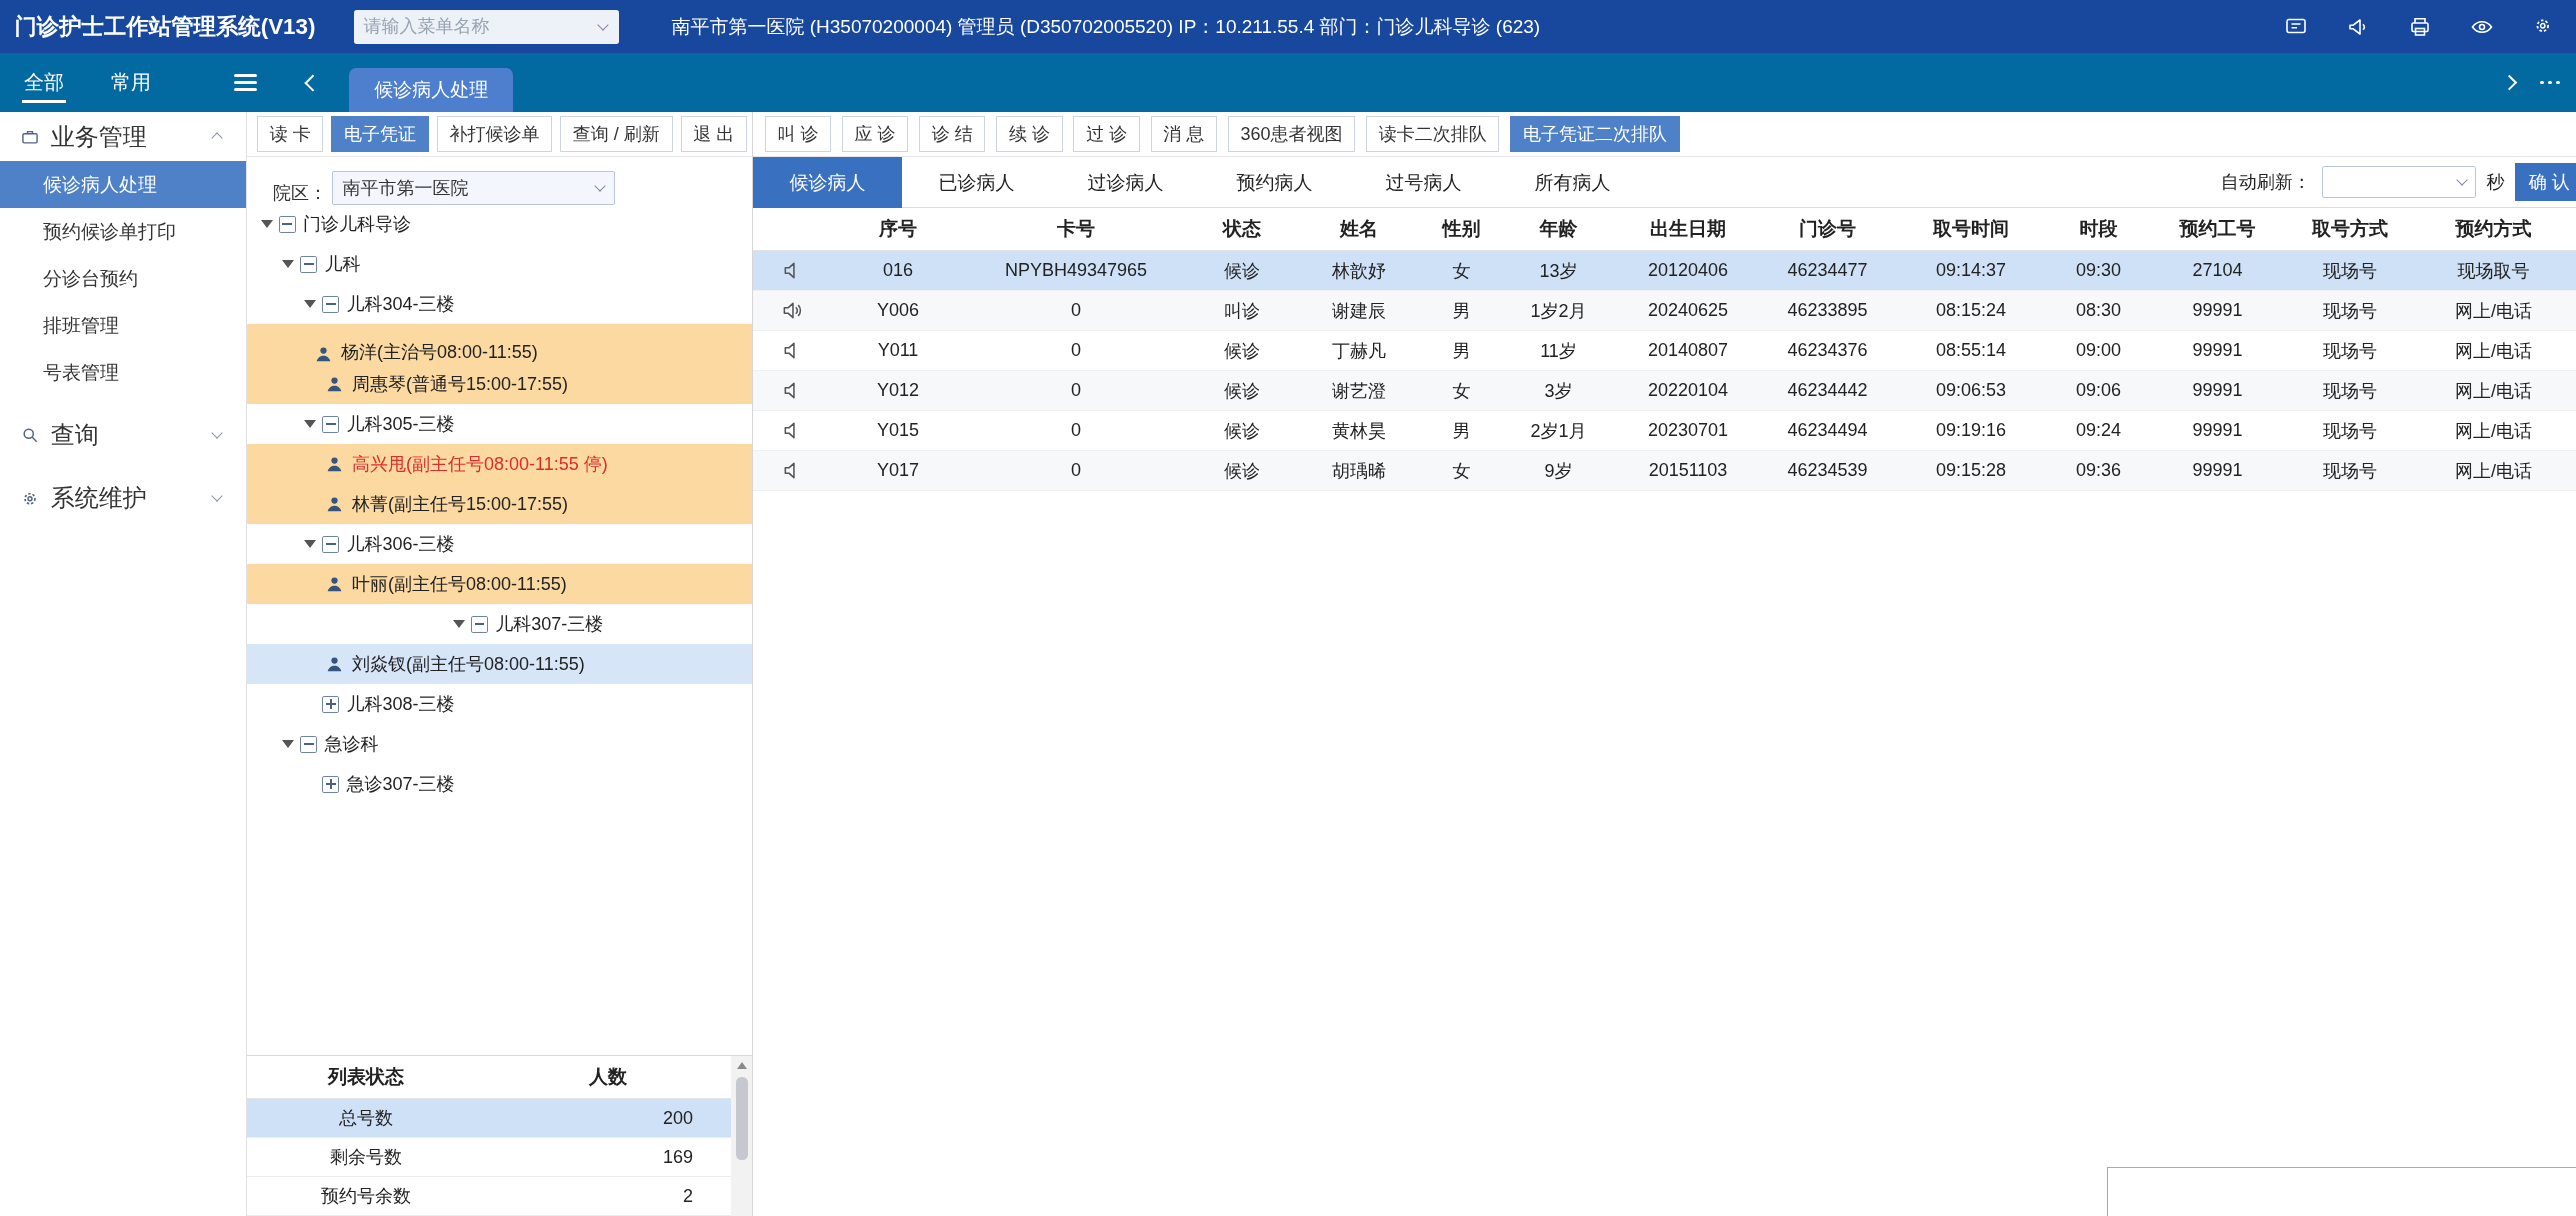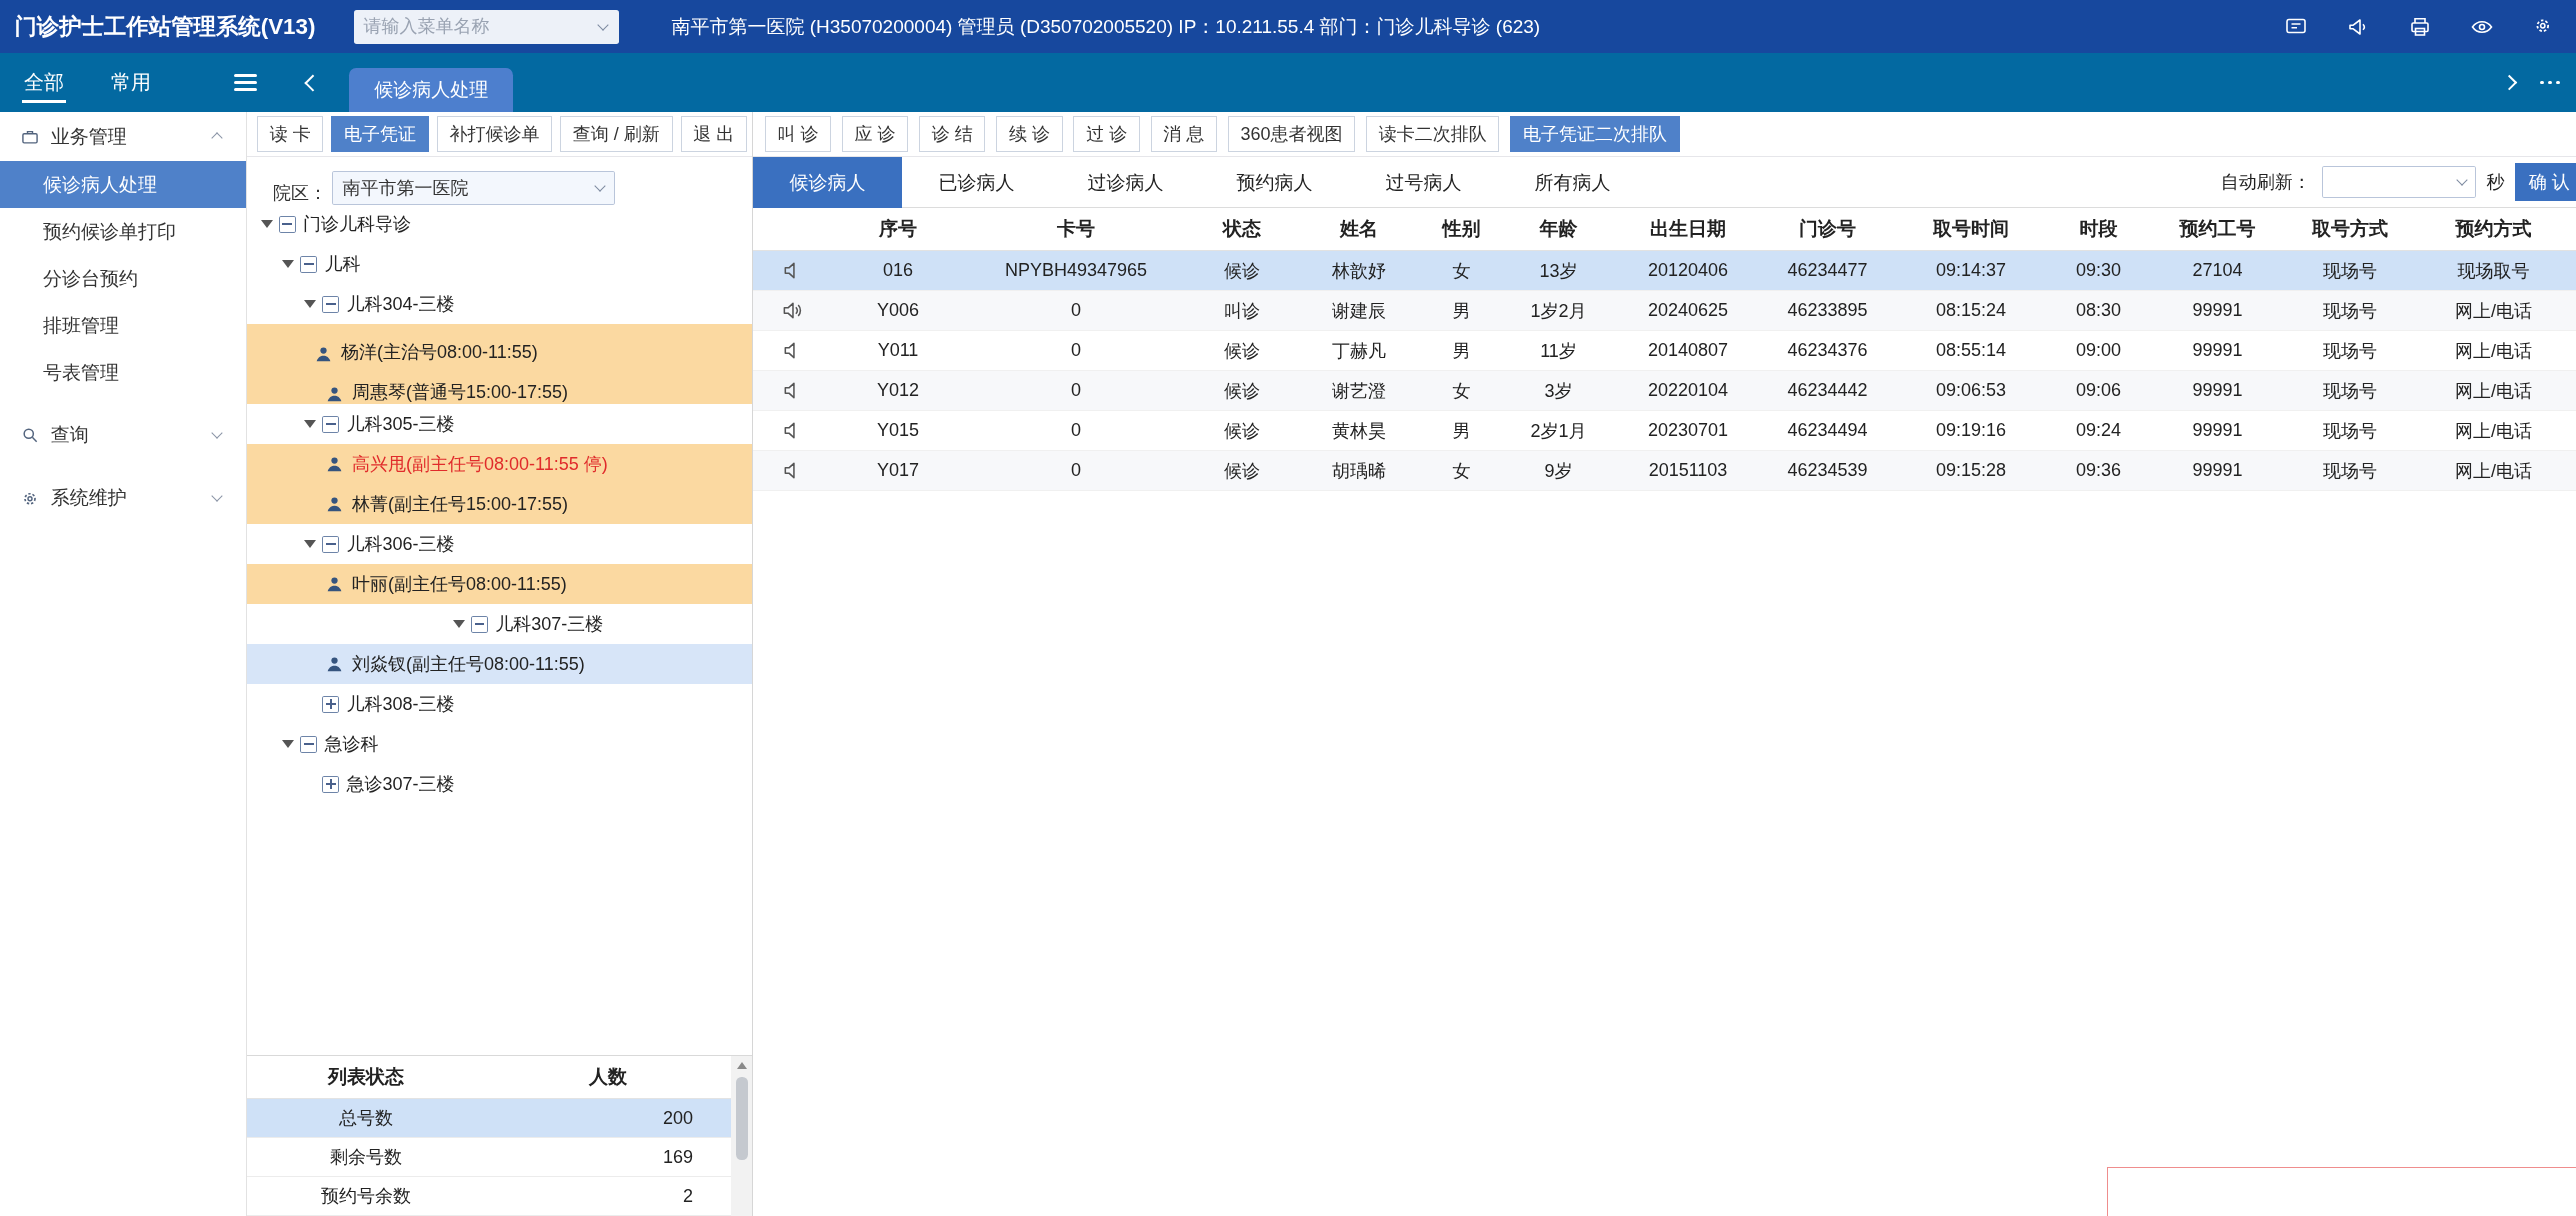--- a/index.html
+++ b/index.html
@@ -38,21 +38,21 @@
 .dots i{width:3.6px;height:3.6px;background:#fff;border-radius:50%;}
 
 
 .bodyrow{display:flex;height:1104px;}
 
 
 .sidebar{width:247px;flex-shrink:0;border-right:0.9px solid #e2e2e2;background:#fff;padding-top:0;}
 .sb-group{height:49px;display:flex;align-items:center;padding-left:20px;}
 .sb-group:not(:first-child){margin-top:14.4px;}
 .sb-ico{width:20px;height:20px;color:#53647e;display:inline-flex;flex-shrink:0;}
-.sb-glabel{font-size:19px;color:#333;margin-left:10.8px;white-space:nowrap;}
+.sb-glabel{font-size:24px;color:#333;margin-left:10.8px;white-space:nowrap;}
 .sb-group .chev{margin-left:auto;margin-right:25px;border-color:#8a94a6;}
 .sb-item{height:47px;line-height:47px;padding-left:43px;font-size:19px;color:#333;white-space:nowrap;}
 .sb-item.sel{background:#4f81c9;color:#fff;}
 
 
 .middle{width:506px;flex-shrink:0;position:relative;border-right:0.9px solid #d6d6d6;background:#fff;}
 .m-toolbar{height:45px;display:flex;align-items:center;gap:8px;padding-left:10px;border-bottom:0.9px solid #e6e6ea;}
 .btn{height:36px;padding:0 11.7px;border:0.9px solid #ccd4e0;border-radius:0;background:#fff;
   font-size:18px;color:#333;display:inline-flex;align-items:center;white-space:nowrap;
   font-family:"Liberation Sans","DejaVu Sans",sans-serif;}
@@ -255,21 +255,21 @@
           </div>
           <div class="trow hl-orange" style="padding-left: 67px; align-items: flex-end;">
             <span class="p-ico" style="display: inline-flex;">
               <svg viewBox="0 0 20 20" width="19" height="19">
                 <circle cx="10" cy="5.8" r="3.3" fill="currentColor"></circle>
                 <path d="M2.8 17.2c.9-4.2 4.3-6 7.2-6s6.3 1.8 7.2 6z" fill="currentColor"></path>
               </svg>
             </span>
             <span class="tlabel">杨洋(主治号08:00-11:55)</span>
           </div>
-          <div class="trow hl-orange" style="padding-left: 78px; align-items: flex-end;">
+          <div class="trow hl-orange" style="padding-left: 78px;">
             <span class="p-ico" style="display: inline-flex;">
               <svg viewBox="0 0 20 20" width="19" height="19">
                 <circle cx="10" cy="5.8" r="3.3" fill="currentColor"></circle>
                 <path d="M2.8 17.2c.9-4.2 4.3-6 7.2-6s6.3 1.8 7.2 6z" fill="currentColor"></path>
               </svg>
             </span>
             <span class="tlabel">周惠琴(普通号15:00-17:55)</span>
           </div>
           <div class="trow" style="padding-left: 57px;">
             <span class="tri"></span>

